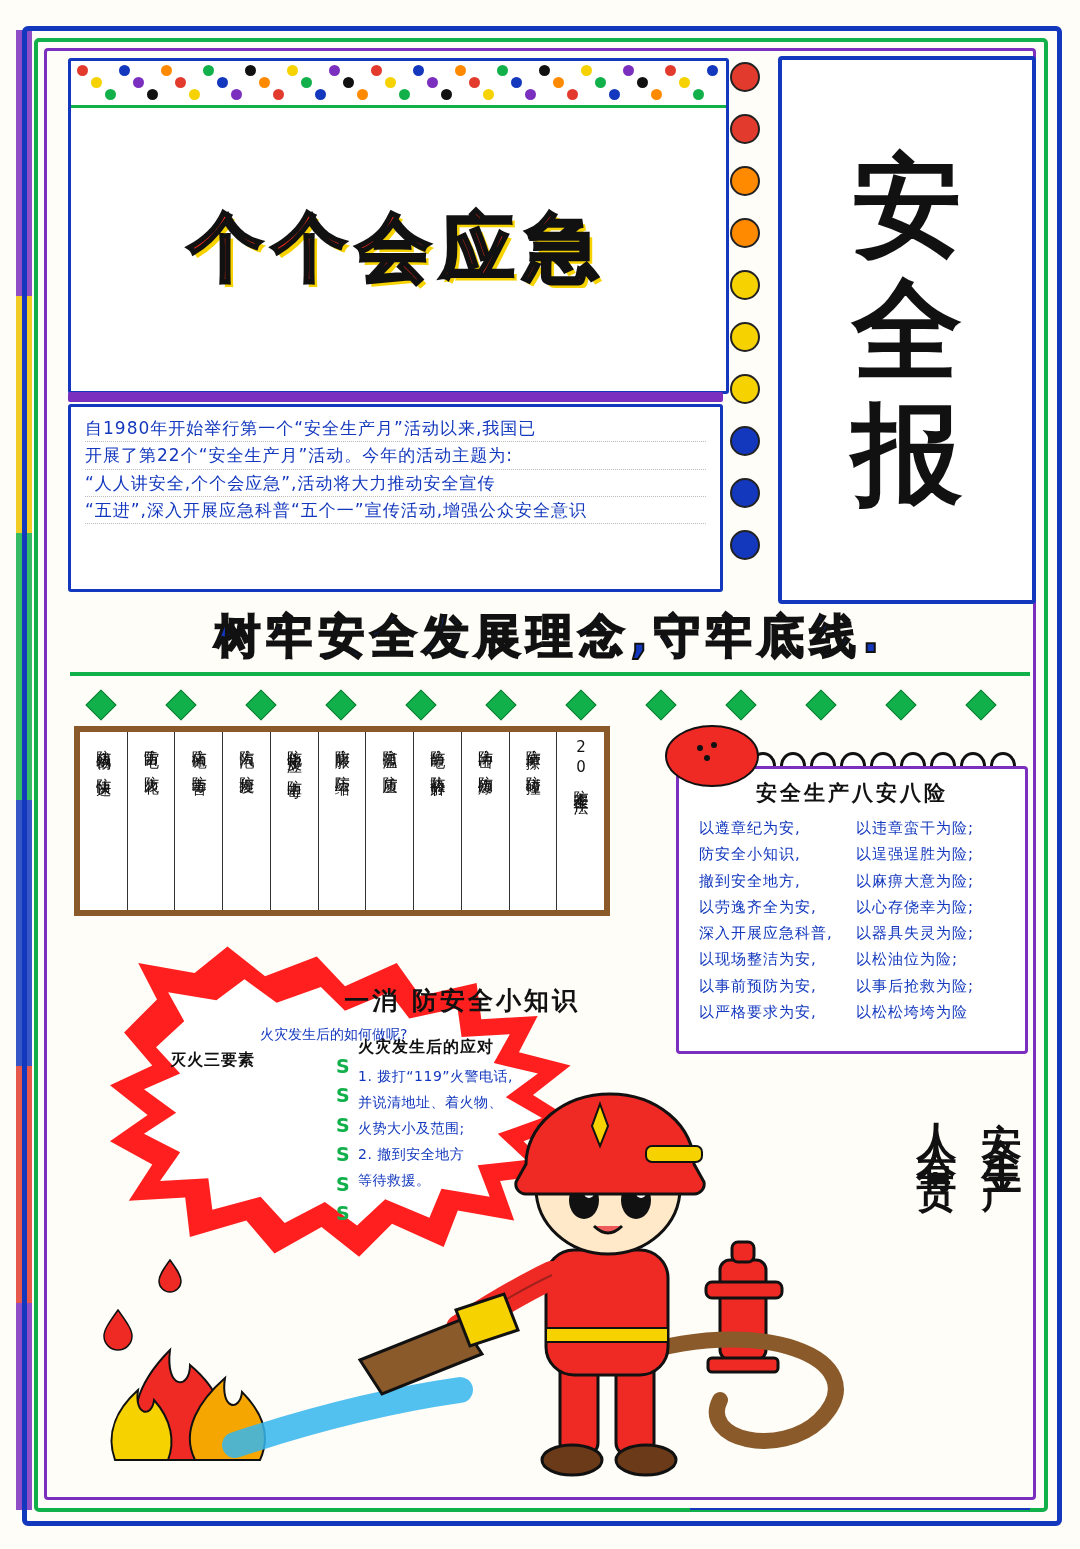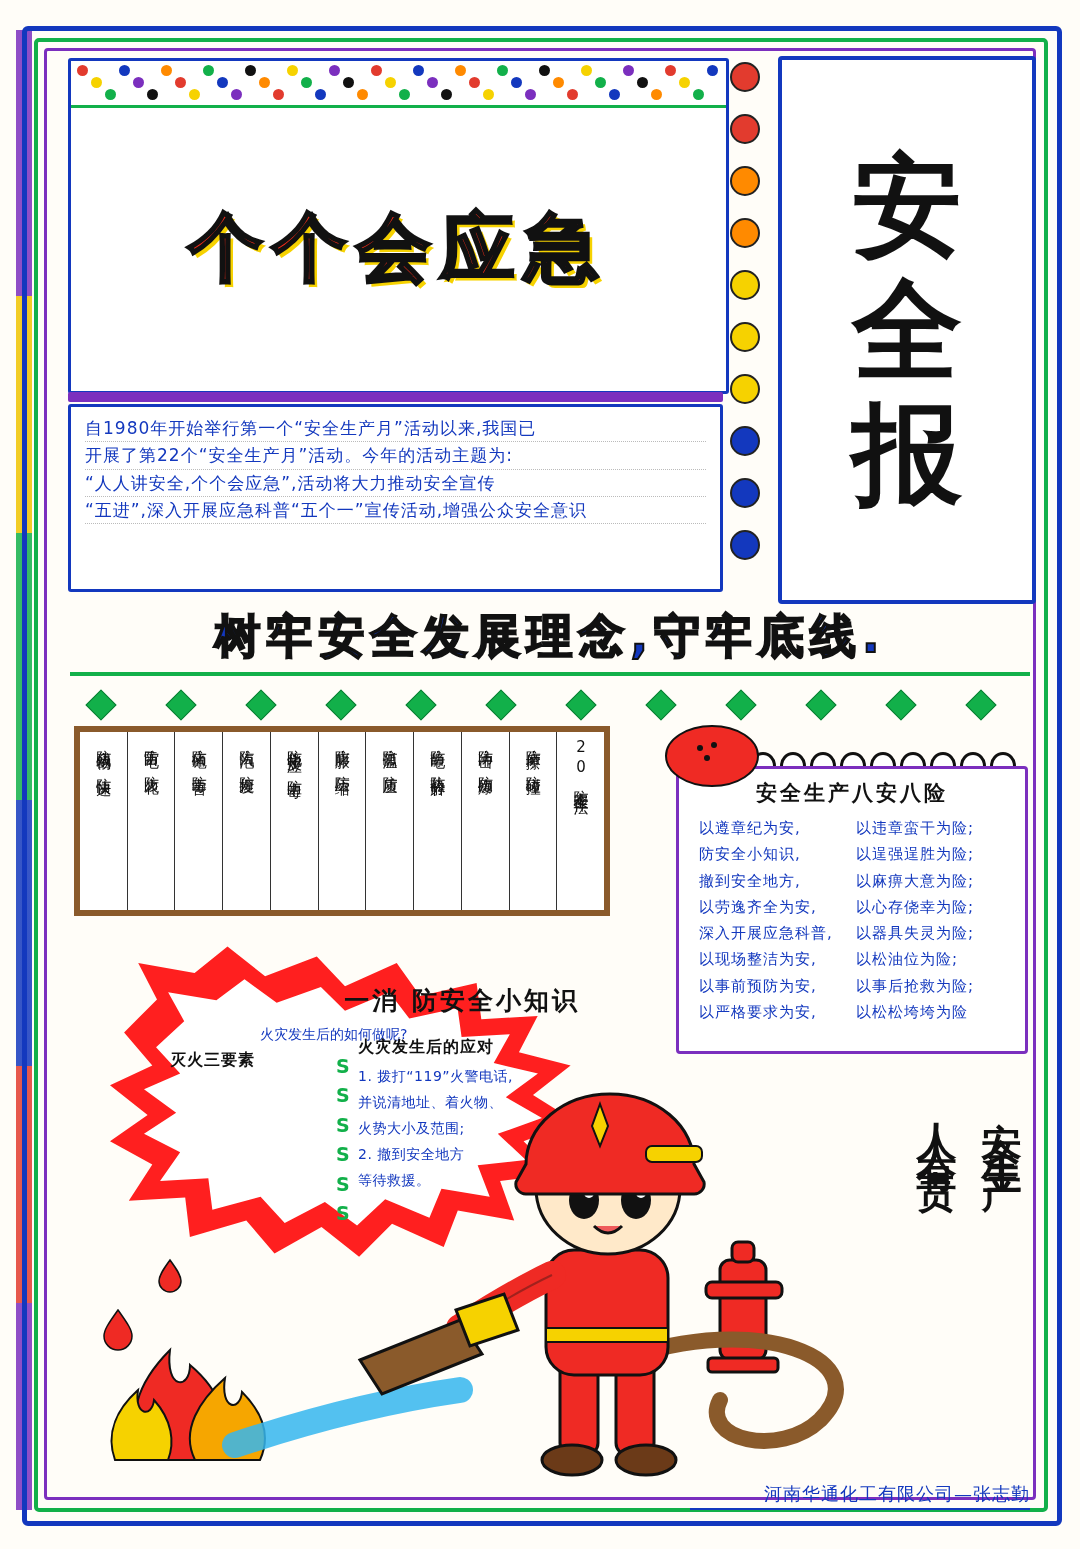--- a/index.html
+++ b/index.html
@@ -461,15 +461,14 @@
 
       <path d="M466 104 a84 70 0 0 1 168 0 l10 18 a10 10 0 0 1 -10 12 l-168 0 a10 10 0 0 1 -10 -12z" fill="#ef2a24" stroke="#111" stroke-width="3"></path>
       <rect x="586" y="86" width="56" height="16" rx="6" fill="#f6d200" stroke="#111" stroke-width="2"></rect>
       <path d="M540 44 l8 22 l-8 20 l-8 -20z" fill="#f6d200" stroke="#111" stroke-width="2"></path>
 
       <path d="M300 300 l100 -40 l22 34 l-100 40z" fill="#8a5a2b" stroke="#111" stroke-width="3"></path>
       <path d="M396 250 l48 -16 l14 36 l-48 16z" fill="#f6d200" stroke="#111" stroke-width="3"></path>
     </g>
   </svg>
 
-  <div class="signature">河南华通化工有限公司—张志勤</div>
   <div class="sig-rule"></div>
 </div>
 
 </body></html>

